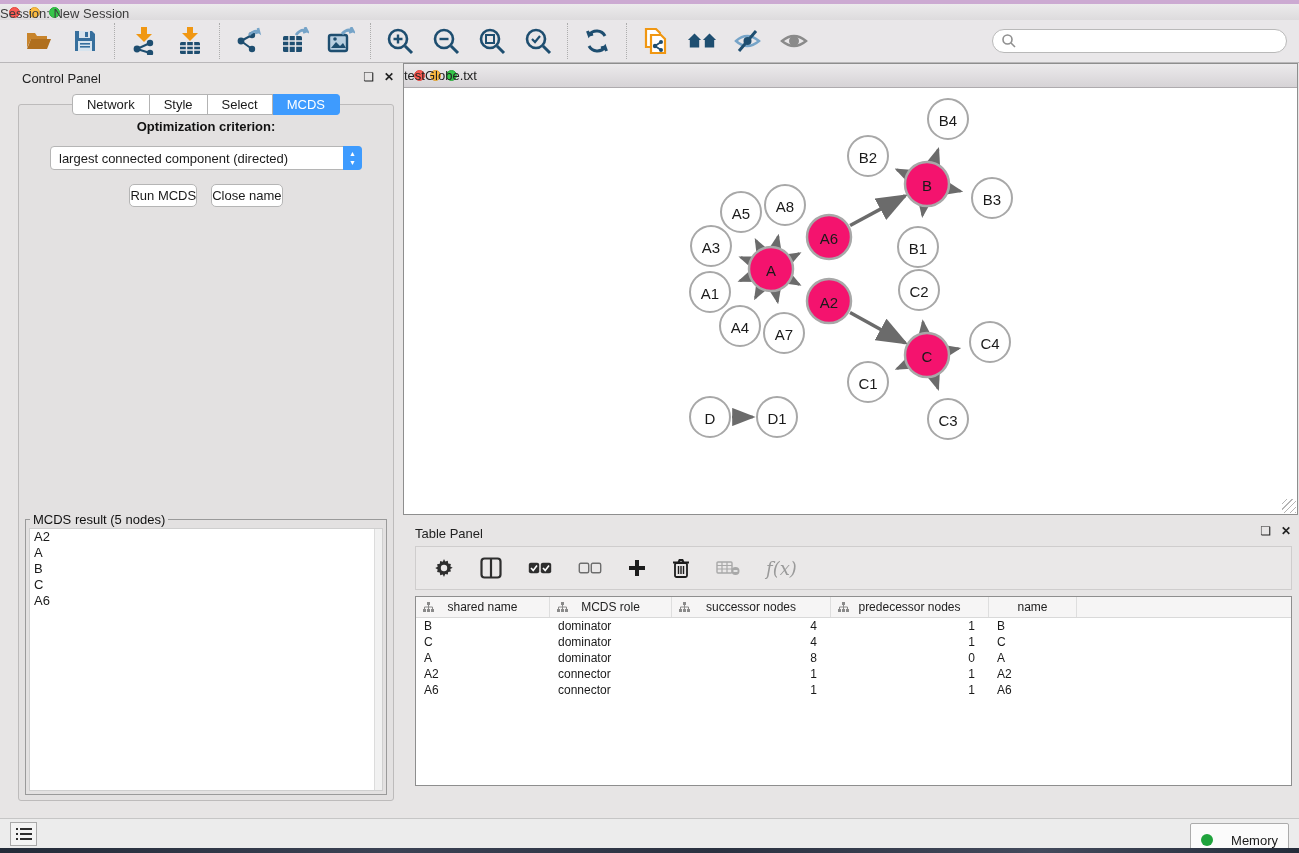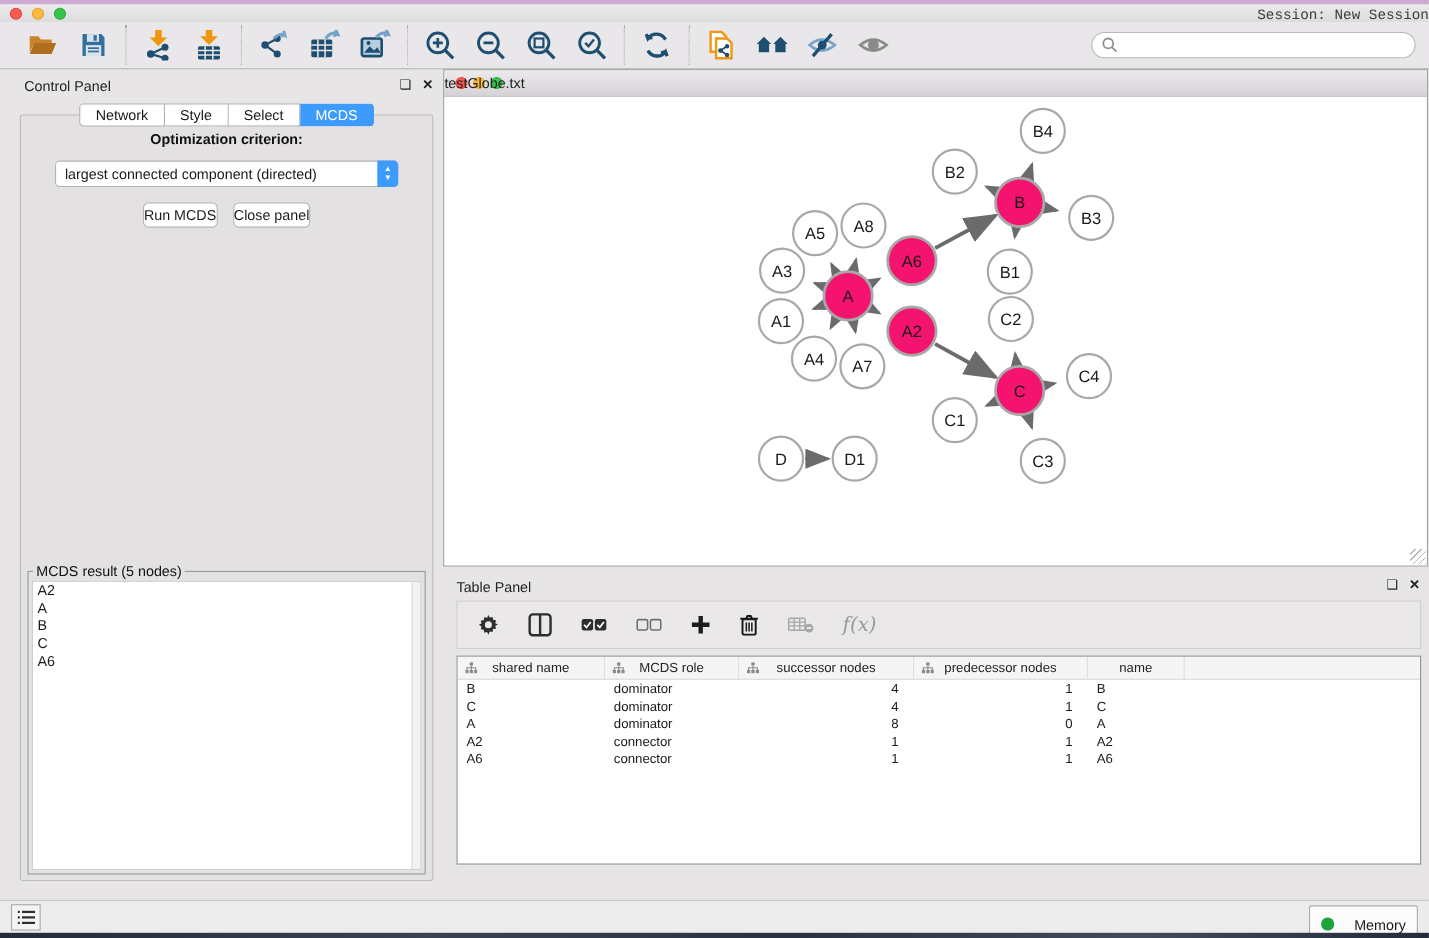--- a/index.html
+++ b/index.html
@@ -7,22 +7,22 @@
     font-family:"Liberation Sans", sans-serif; background:#e7e5e5; color:#1a1a1a; }
 
   
   #purple-strip { position:absolute; left:0; top:0; width:1299px; height:4px; background:#ccaad2; }
   #titlebar { position:absolute; left:0; top:4px; width:1299px; height:16px;
     background:linear-gradient(#ecebec,#dddbdd); }
   .tl { position:absolute; top:3px; width:11px; height:11px; border-radius:50%; }
   #titlebar .tl1 { left:9px;  background:#f95a52; border:1px solid #e2443d; }
   #titlebar .tl2 { left:29px; background:#fcbb3f; border:1px solid #e0a130; }
   #titlebar .tl3 { left:49px; background:#35c649; border:1px solid #2aab3c; }
-  #session-title { position:absolute; top:2px; width:100%; text-align:right;
-    font-size:13px; color:#3c3c3c;font-family:Liberation Mono, monospace; }
+  #session-title { position:absolute; top:2px; width:100%; text-align:left;
+    font-size:13px; color:#3c3c3c; }
 
   #toolbar { position:absolute; left:0; top:20px; width:1299px; height:43px;
     background:#e9e7e9; border-bottom:1px solid #b9b7b9;
     display:flex; align-items:center; padding-left:10px; }
   .tb-group { display:flex; align-items:center; gap:16px; padding:0 14px; height:38px; }
   .tb-sep { border-left:1px dotted #adadad; height:36px; }
   .tb-btn { width:30px; height:30px; display:flex; align-items:center; justify-content:center; }
   #search-wrap { margin-left:auto; margin-right:12px; }
   #search-box { width:295px; height:24px; background:#fff; border:1px solid #b9b9b9;
     border-radius:13px; display:flex; align-items:center; padding-left:8px; }
@@ -282,21 +282,21 @@
     <div id="opt-label">Optimization criterion:</div>
     <div id="criterion-select">
       <span class="val">largest connected component (directed)</span>
       <span class="stepper">
           <span>▲</span>
           <span>▼</span>
         </span>
     </div>
     <div id="cp-buttons">
       <span class="btn">Run MCDS</span>
-      <span class="btn">Close panel</span>
+      <span class="btn">Close name</span>
     </div>
     <div id="mcds-group">
       <span id="mcds-legend">MCDS result (5 nodes)</span>
       <div id="mcds-list">
         <div class="scroll"></div>
       <div class="mcds-item">A2</div>
           <div class="mcds-item">A</div>
           <div class="mcds-item">B</div>
           <div class="mcds-item">C</div>
           <div class="mcds-item">A6</div>

